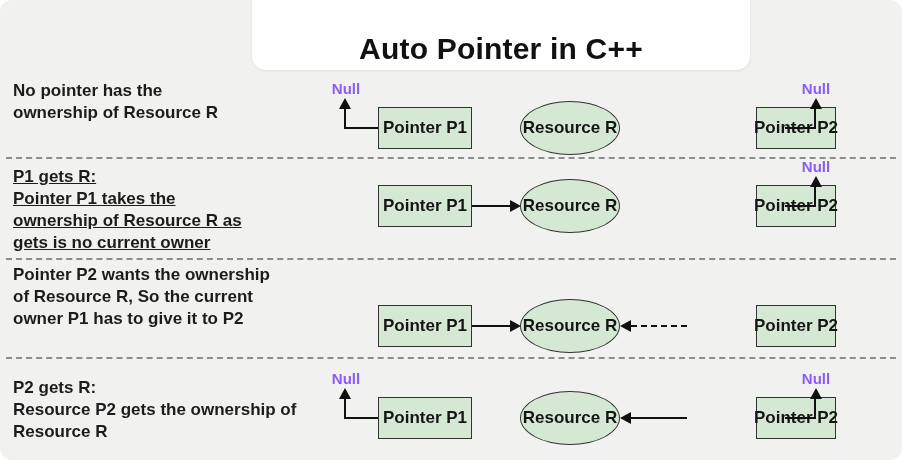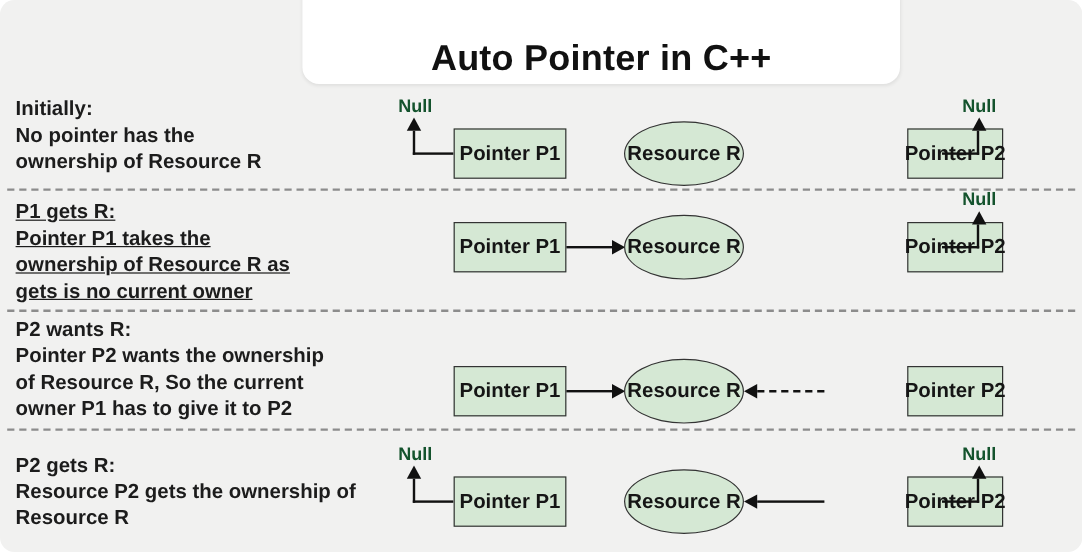--- a/index.html
+++ b/index.html
@@ -29,35 +29,34 @@
     background:#d5e8d4;border:1.6px solid #333333;border-radius:50%;
     display:flex;align-items:center;justify-content:center;
     font-size:17px;font-weight:700;color:#151515;white-space:nowrap;
   }
   .hline{position:absolute;height:0;border-top:2.4px solid #111111;}
   .vline{position:absolute;width:0;border-left:2.4px solid #111111;}
   .dline{position:absolute;height:0;border-top:2.2px dashed #111111;}
   .tri-up{position:absolute;width:0;height:0;border-left:6px solid transparent;border-right:6px solid transparent;border-bottom:11px solid #111111;}
   .tri-right{position:absolute;width:0;height:0;border-top:6px solid transparent;border-bottom:6px solid transparent;border-left:11px solid #111111;}
   .tri-left{position:absolute;width:0;height:0;border-top:6px solid transparent;border-bottom:6px solid transparent;border-right:11px solid #111111;}
-  .null-label{position:absolute;width:44px;text-align:center;font-size:15px;font-weight:700;color:#14532d;}
+  .null-label{position:absolute;width:44px;text-align:center;font-size:15px;font-weight:700;color:#8b5cf6;}
   .sep{position:absolute;left:6px;right:6px;height:0;border-top:2px dashed #8c8c8c;}
 </style>
 </head>
 <body>
 
 <div class="canvas">
 
   <div class="title-card">
     <div class="title-text">Auto Pointer in C++</div>
   </div>
 
   <div>
     <div class="row-text" style="top:80px;">
-      <div>Initially:</div>
       <div>No pointer has the</div>
       <div>ownership of Resource R</div>
     </div>
 
     <div class="null-label" style="left:324px;top:80px;">Null</div>
     <div class="tri-up" style="left:339px;top:98px;"></div>
     <div class="vline" style="left:344px;top:109px;height:20px;"></div>
     <div class="hline" style="left:344px;top:127px;width:34px;"></div>
 
     <div class="node rect-p1" style="top:107px;">
@@ -103,21 +102,20 @@
     <div class="hline" style="left:785px;top:205px;width:31px;"></div>
     <div class="vline" style="left:814px;top:187px;height:20px;"></div>
     <div class="tri-up" style="left:810px;top:176px;"></div>
     <div class="null-label" style="left:794px;top:158px;">Null</div>
   </div>
 
   <div class="sep" style="top:258px;"></div>
 
   <div>
     <div class="row-text" style="top:264px;">
-      <div>P2 wants R:</div>
       <div>Pointer P2 wants the ownership</div>
       <div>of Resource R, So the current</div>
       <div>owner P1 has to give it to P2</div>
     </div>
 
     <div class="node rect-p1" style="top:305px;">
       <span>Pointer P1</span>
     </div>
 
     <div class="hline" style="left:472px;top:325px;width:40px;"></div>

